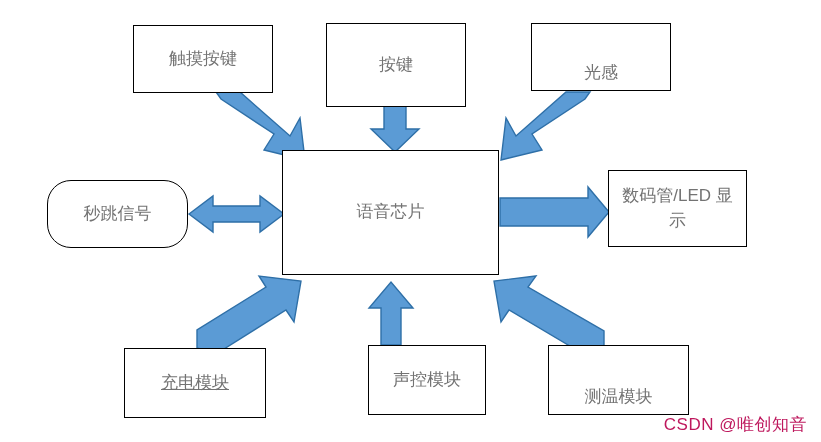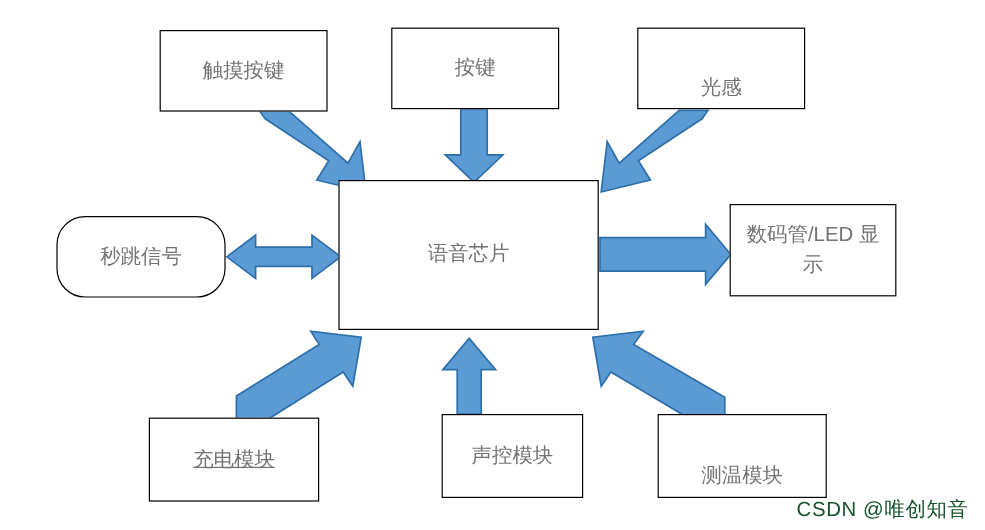--- a/index.html
+++ b/index.html
@@ -39,21 +39,21 @@
     left: 0;
     top: 0;
     width: 821px;
     height: 442px;
     z-index: 1;
   }
   .watermark {
     position: absolute;
     right: 14px;
     bottom: 6px;
-    color: #14532d;
+    color: #be185d;
     font-size: 17px;
     letter-spacing: 0.5px;
     z-index: 4;
     white-space: nowrap;
   }
 </style>
 </head>
 <body>
 
 <div id="canvas">
@@ -74,21 +74,21 @@
 
     <polygon fill="#5B9BD5" stroke="#2E6FA7" stroke-width="1.4" points="381,345 401,345 401,308 413,308 391,282 369,308 381,308"></polygon>
 
     <polygon fill="#5B9BD5" stroke="#2E6FA7" stroke-width="1.4" points="604,349 604,331 528,287 536,276 494,281 501,322 509,310 585,355"></polygon>
   </svg>
 
   <div class="node" style="left:133px; top:25px; width:140px; height:68px;">
     <span class="label">触摸按键</span>
   </div>
 
-  <div class="node" style="left:326px; top:23px; width:140px; height:68px;">
+  <div class="node" style="left:326px; top:23px; width:140px; height:84px;">
     <span class="label">按键</span>
   </div>
 
   <div class="node" style="left:531px; top:23px; width:140px; height:68px;align-items:flex-end;">
     <span class="label">光感</span>
   </div>
 
   <div class="node" style="left:47px; top:180px; width:141px; height:68px;border-radius:24px;">
     <span class="label">秒跳信号</span>
   </div>

